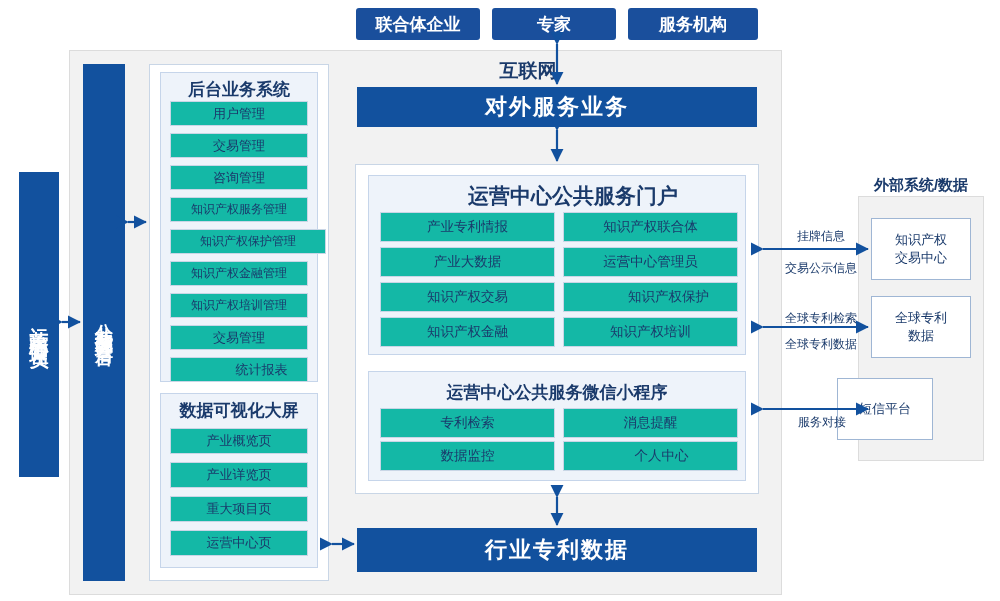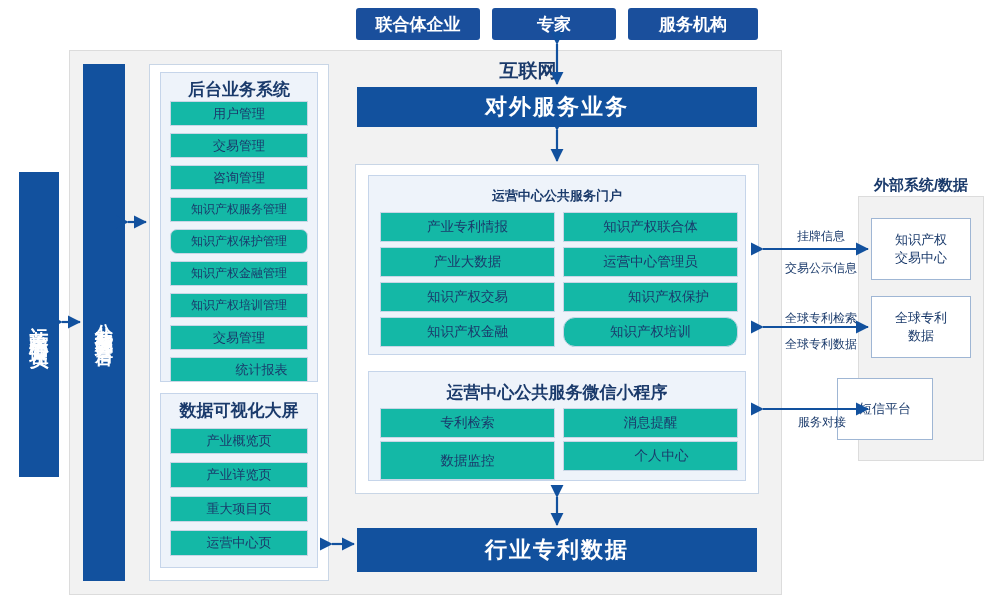--- a/index.html
+++ b/index.html
@@ -89,54 +89,54 @@
 
 <div class="abs whitepanel" style="left:149px;top:64px;width:180px;height:517px;background:#ffffff;border:1px solid #c9d6e6;"></div>
 
 <div class="abs bluepanel" style="left:160px;top:72px;width:158px;height:310px;"></div>
 <div class="abs grouptitle lg center" style="left:160px;top:76px;width:158px;height:26px;">后台业务系统</div>
 
 <div class="abs cell center" style="left:170px;top:101px;width:138px;height:25px;">用户管理</div>
 <div class="abs cell center" style="left:170px;top:133px;width:138px;height:25px;">交易管理</div>
 <div class="abs cell center" style="left:170px;top:165px;width:138px;height:25px;">咨询管理</div>
 <div class="abs cell center sm" style="left:170px;top:197px;width:138px;height:25px;">知识产权服务管理</div>
-<div class="abs cell center sm" style="left:170px;top:229px;width:138px;height:25px;border-radius:7px;">知识产权保护管理</div>
+<div class="abs cell center sm" style="left:170px;top:229px;width:156px;height:25px;">知识产权保护管理</div>
 <div class="abs cell center sm" style="left:170px;top:261px;width:138px;height:25px;">知识产权金融管理</div>
 <div class="abs cell center sm" style="left:170px;top:293px;width:138px;height:25px;">知识产权培训管理</div>
 <div class="abs cell center" style="left:170px;top:325px;width:138px;height:25px;">交易管理</div>
 <div class="abs cell center" style="left:170px;top:357px;width:138px;height:25px;padding-left:45px;">统计报表</div>
 
 <div class="abs bluepanel" style="left:160px;top:393px;width:158px;height:175px;"></div>
 <div class="abs grouptitle lg center" style="left:160px;top:397px;width:158px;height:26px;">数据可视化大屏</div>
 
 <div class="abs cell center" style="left:170px;top:428px;width:138px;height:26px;">产业概览页</div>
 <div class="abs cell center" style="left:170px;top:462px;width:138px;height:26px;">产业详览页</div>
 <div class="abs cell center" style="left:170px;top:496px;width:138px;height:26px;">重大项目页</div>
 <div class="abs cell center" style="left:170px;top:530px;width:138px;height:26px;">运营中心页</div>
 
 <div class="abs whitepanel" style="left:355px;top:164px;width:404px;height:330px;"></div>
 
 <div class="abs bluepanel" style="left:368px;top:175px;width:378px;height:180px;"></div>
-<div class="abs grouptitle lg center" style="left:368px;top:182px;width:378px;height:28px;font-size:13px;">运营中心公共服务门户</div>
+<div class="abs grouptitle lg center" style="left:384px;top:182px;width:378px;height:28px;font-size:21px;">运营中心公共服务门户</div>
 
 <div class="abs cell center port" style="left:380px;top:212px;width:175px;height:30px;">产业专利情报</div>
 <div class="abs cell center port" style="left:563px;top:212px;width:175px;height:30px;">知识产权联合体</div>
 <div class="abs cell center port" style="left:380px;top:247px;width:175px;height:30px;">产业大数据</div>
 <div class="abs cell center port" style="left:563px;top:247px;width:175px;height:30px;">运营中心管理员</div>
 <div class="abs cell center port" style="left:380px;top:282px;width:175px;height:30px;">知识产权交易</div>
 <div class="abs cell center port" style="left:563px;top:282px;width:175px;height:30px;padding-left:36px;">知识产权保护</div>
 <div class="abs cell center port" style="left:380px;top:317px;width:175px;height:30px;">知识产权金融</div>
-<div class="abs cell center port" style="left:563px;top:317px;width:175px;height:30px;border-radius:12px;">知识产权培训</div>
+<div class="abs cell center port" style="left:563px;top:317px;width:175px;height:30px;">知识产权培训</div>
 
 <div class="abs bluepanel" style="left:368px;top:371px;width:378px;height:110px;"></div>
 <div class="abs grouptitle lg center" style="left:368px;top:378px;width:378px;height:28px;font-size:17px;">运营中心公共服务微信小程序</div>
 
 <div class="abs cell center port" style="left:380px;top:408px;width:175px;height:30px;">专利检索</div>
 <div class="abs cell center port" style="left:563px;top:408px;width:175px;height:30px;">消息提醒</div>
-<div class="abs cell center port" style="left:380px;top:441px;width:175px;height:39px;">数据监控</div>
+<div class="abs cell center port" style="left:380px;top:441px;width:175px;height:30px;">数据监控</div>
 <div class="abs cell center port" style="left:563px;top:441px;width:175px;height:30px;padding-left:22px;">个人中心</div>
 
 <div class="abs bigbar center" style="left:357px;top:528px;width:400px;height:44px;">
   <span>行业专利数据</span>
 </div>
 
 <div class="abs greypanel" style="left:858px;top:196px;width:126px;height:265px;"></div>
 <div class="abs grouptitle" style="left:858px;top:176px;width:126px;text-align:center;font-size:15px;">外部系统/数据</div>
 
 <div class="abs extcell center" style="left:871px;top:218px;width:100px;height:62px;">

